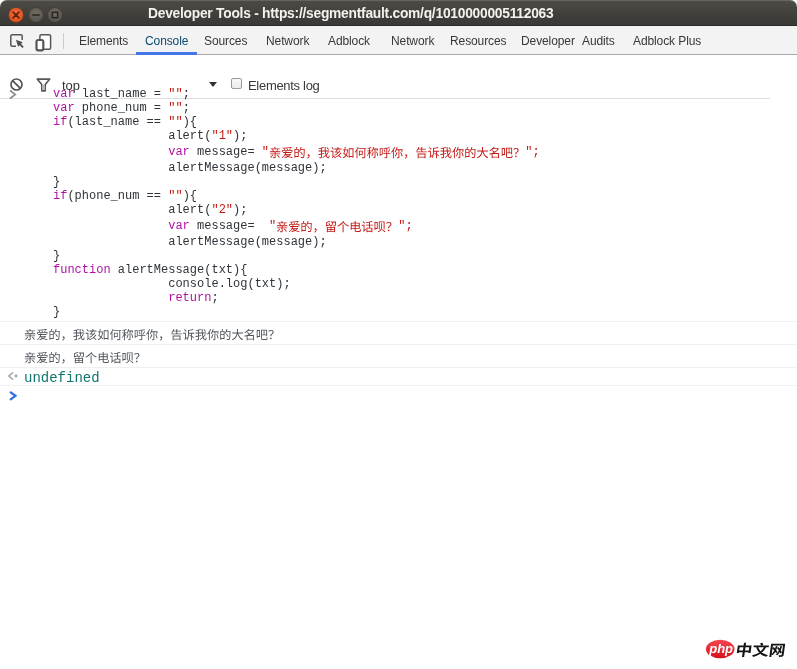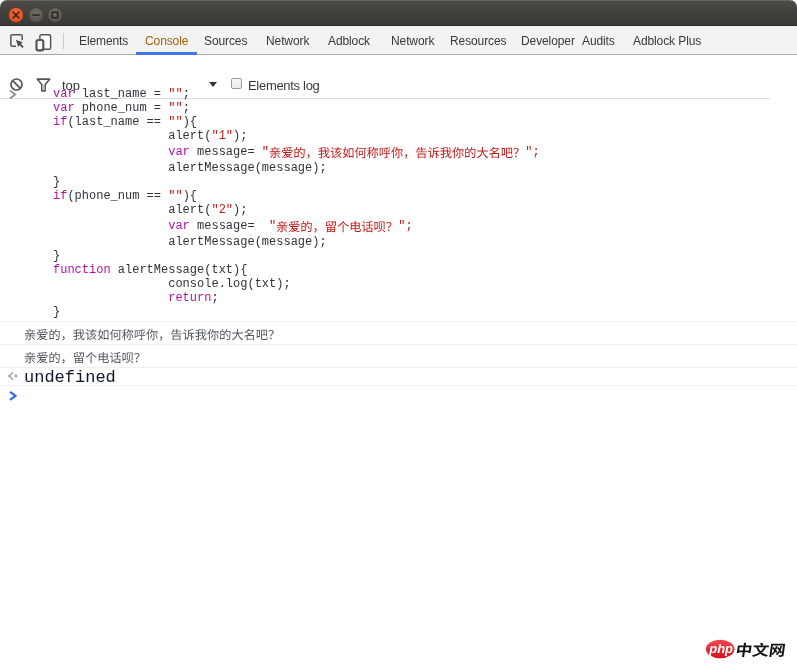--- a/index.html
+++ b/index.html
@@ -12,39 +12,39 @@
 #bclose {left:9px;background:radial-gradient(circle at 50% 35%,#f36b3e,#e1521f 70%,#cf4512);
   box-shadow:0 0 0 .5px #b93e10}
 #bmin,#bmax {background:radial-gradient(circle at 50% 35%,#716d65,#5a564f 70%,#4e4a43);
   box-shadow:0 0 0 .5px #423f39}
 #bmin {left:28.5px} #bmax {left:47.5px}
 #title {position:absolute;left:148px;top:0;height:26px;line-height:27px;
   color:#f4f2ef;font-weight:bold;font-size:13.8px;letter-spacing:-.25px}
 #tabbar {position:absolute;left:0;top:26px;width:797px;height:29px;
   background:#f3f3f3;border-bottom:1px solid #a9a9a9}
 .tab {position:absolute;top:8px;font-size:12px;color:#383838;letter-spacing:-.1px}
-.tab.sel {color:#a16207}
+.tab.sel {color:#0c4a6e}
 #underline {position:absolute;left:136px;top:52px;width:61px;height:3px;background:#4576e8}
 #vsep {position:absolute;left:63px;top:7px;width:1px;height:16px;background:#ccc}
 #toolbar {position:absolute;left:0;top:71px;width:770px;height:28px;
   background:#fff;border-bottom:1px solid #dcdcdc}
 #top {position:absolute;left:62px;top:7px;font-size:13px;color:#333}
 #ddarr {position:absolute;left:209px;top:11px;width:0;height:0;
   border-left:4.5px solid transparent;border-right:4.5px solid transparent;
   border-top:5.5px solid #333}
 #cb {position:absolute;left:231px;top:7px;width:11px;height:11px;border:1px solid #9a9a9a;
   border-radius:2px;background:linear-gradient(#f8f8f8,#ebebeb)}
 #plog {position:absolute;left:248px;top:7px;font-size:13px;color:#3a3a3a;letter-spacing:-.3px}
 .cl {position:absolute;left:53px;white-space:pre;font-family:"Liberation Mono",monospace;
   font-size:12px;color:#2f343a}
 .k {color:#b111a3} .s {color:#c41a16}
 .sp {display:inline-block}
 .hr {position:absolute;left:0;width:797px;height:1px;background:#f0f0f0}
 #undef {position:absolute;left:24px;top:371px;font-family:"Liberation Mono",monospace;
-  font-size:17px;line-height:14px;color:#0f172a}
+  font-size:14px;line-height:14px;color:#0f766e}
 </style></head>
 <body>
 <svg width="0" height="0" style="position:absolute">
     <defs>
       <path id="g0" d="M132 717H882V652H132ZM251 624 318 642Q342 607 363 564Q384 521 393 489L321 468Q313 499 293 543Q274 588 251 624ZM673 640 749 624Q725 575 698 525Q671 475 647 438L579 454Q596 480 613 512Q631 545 647 579Q662 613 673 640ZM71 480H930V413H71ZM92 308H915V241H92ZM420 822 494 840Q514 809 533 770Q552 730 559 703L483 681Q475 710 457 749Q439 789 420 822ZM268 203 341 181Q306 118 254 59Q203 -0 152 -41Q145 -35 134 -26Q123 -18 111 -9Q99 -1 89 4Q142 41 190 94Q238 147 268 203ZM642 170 704 207Q739 177 775 140Q812 103 844 67Q875 31 894 3L829 -39Q811 -11 780 26Q749 63 713 101Q677 139 642 170ZM464 429H541V7Q541 -24 533 -41Q524 -58 501 -66Q479 -75 442 -76Q405 -78 350 -78Q347 -63 340 -43Q332 -23 324 -9Q352 -10 377 -10Q401 -10 419 -10Q438 -9 445 -9Q456 -9 460 -5Q464 -2 464 8Z"></path>
       <path id="g1" d="M83 594H921V427H855V530H147V427H83ZM221 693 277 715Q293 682 308 644Q323 606 329 580L269 553Q264 580 250 620Q236 660 221 693ZM449 703 507 721Q521 688 534 648Q547 609 554 583L493 560Q487 587 475 628Q462 668 449 703ZM838 827 863 766Q793 754 704 745Q614 736 516 730Q417 724 317 720Q217 716 125 715Q124 728 119 745Q114 762 109 775Q202 777 302 781Q402 785 500 792Q598 799 686 808Q773 816 838 827ZM733 736 800 714Q777 674 750 632Q723 590 700 561L646 580Q661 601 677 629Q694 656 708 685Q723 713 733 736ZM369 250Q420 181 505 130Q590 78 699 46Q808 14 929 1Q922 -8 915 -19Q907 -31 900 -44Q894 -56 889 -66Q767 -49 657 -12Q547 25 459 84Q372 143 314 224ZM336 272H765V207H336ZM742 272H756L769 275L809 245Q761 156 679 94Q598 33 497 -6Q396 -44 289 -65Q286 -56 280 -44Q274 -33 267 -21Q260 -9 254 -2Q359 15 455 48Q552 81 627 133Q702 185 742 260ZM155 417H847V353H155ZM364 505 436 495Q398 293 316 153Q234 14 89 -71Q86 -64 77 -52Q68 -41 59 -30Q50 -18 42 -12Q180 61 256 190Q332 319 364 505Z"></path>
       <path id="g2" d="M131 679H435V25H131V93H366V612H131ZM87 679H156V-54H87ZM126 401H402V335H126ZM240 842 321 828Q306 781 288 733Q271 685 256 651L195 666Q204 691 212 722Q221 753 228 785Q236 817 240 842ZM578 682H885V613H578ZM858 682H929Q929 682 929 675Q929 668 929 658Q929 649 928 644Q922 472 916 353Q911 234 903 158Q895 83 884 41Q874 -1 859 -19Q842 -41 824 -50Q805 -58 778 -61Q753 -63 712 -62Q672 -62 629 -59Q628 -43 622 -22Q615 -1 604 13Q654 9 694 8Q735 7 753 7Q768 7 778 10Q787 14 796 24Q808 37 818 78Q827 118 834 193Q841 268 847 385Q853 501 858 666ZM598 844 670 828Q652 753 627 682Q601 610 571 547Q540 484 506 436Q499 442 488 450Q476 459 464 467Q452 474 443 479Q478 524 507 582Q536 641 559 708Q582 775 598 844ZM552 423 611 456Q639 421 669 379Q700 337 726 298Q753 259 769 229L705 189Q690 220 665 260Q639 301 609 343Q580 386 552 423Z"></path>
       <path id="g3" d="M157 -107 135 -54Q196 -29 229 10Q261 49 261 106L243 190L297 114Q286 101 272 97Q258 92 244 92Q213 92 191 110Q169 128 169 163Q169 199 192 217Q214 235 245 235Q287 235 308 204Q330 172 330 120Q330 39 283 -20Q236 -79 157 -107Z"></path>
       <path id="g4" d="M704 774 761 814Q790 789 821 759Q852 729 879 699Q906 670 922 646L861 602Q846 626 820 657Q794 687 764 718Q733 749 704 774ZM56 544H946V473H56ZM41 251Q100 262 179 278Q259 294 347 313Q436 331 524 350L530 283Q448 264 364 244Q281 225 204 207Q126 190 63 175ZM270 738H345V17Q345 -20 335 -39Q326 -58 301 -67Q278 -76 237 -78Q195 -81 133 -81Q131 -70 127 -57Q123 -43 117 -29Q111 -15 106 -5Q154 -6 194 -7Q234 -7 247 -6Q260 -5 265 -0Q270 4 270 17ZM460 828 513 765Q455 745 383 728Q310 712 234 698Q157 684 85 674Q82 687 76 706Q69 724 62 737Q132 748 206 762Q280 777 346 794Q412 811 460 828ZM560 832H639Q638 695 649 569Q659 444 679 339Q699 233 726 156Q754 78 787 35Q820 -7 856 -7Q877 -7 887 35Q898 76 902 173Q914 161 932 149Q950 138 965 132Q959 49 946 2Q933 -45 910 -64Q887 -83 849 -83Q801 -83 760 -49Q720 -15 688 48Q657 110 633 195Q610 280 594 383Q578 485 570 599Q562 713 560 832ZM832 427 898 399Q850 307 780 225Q711 142 627 74Q544 6 451 -42Q442 -29 428 -12Q413 5 399 17Q489 60 571 124Q653 187 720 265Q787 343 832 427Z"></path>
       <path id="g5" d="M115 786 170 828Q195 803 222 773Q250 743 274 714Q298 686 312 663L255 615Q241 638 217 668Q194 698 167 729Q141 760 115 786ZM198 -69 184 2 206 33 372 148Q375 133 382 114Q389 95 394 84Q336 41 299 14Q263 -12 242 -28Q222 -44 212 -53Q203 -62 198 -69ZM46 529H247V456H46ZM198 -69Q194 -61 186 -50Q178 -40 170 -30Q162 -20 156 -14Q165 -6 176 8Q188 21 197 41Q205 61 205 85V529H278V31Q278 31 270 23Q262 16 250 4Q238 -7 226 -21Q214 -35 206 -47Q198 -60 198 -69ZM360 709H943V639H360ZM666 124 721 166Q758 138 801 104Q843 71 882 38Q920 5 946 -20L888 -69Q864 -44 827 -10Q789 24 747 59Q704 95 666 124ZM780 557 853 532Q807 452 739 378Q670 304 586 242Q502 180 406 137Q402 146 394 157Q386 167 378 178Q370 189 363 196Q454 235 535 292Q616 349 679 418Q743 486 780 557ZM861 381 938 351Q879 257 792 175Q705 93 597 27Q490 -39 367 -84Q362 -74 354 -63Q346 -51 337 -39Q329 -28 322 -20Q440 20 545 81Q649 143 731 220Q812 296 861 381ZM406 371Q404 381 399 395Q395 408 390 422Q385 436 381 444Q396 448 417 455Q438 462 451 475Q461 485 481 509Q500 534 523 565Q545 596 566 625Q586 653 597 671H683Q667 645 643 612Q620 578 594 543Q567 507 543 475Q519 442 501 420Q501 420 491 417Q482 414 468 409Q454 404 439 397Q425 391 415 384Q406 377 406 371ZM406 371 405 428 447 451 743 467Q737 452 731 433Q724 414 721 402Q624 396 565 391Q506 387 475 383Q443 380 428 377Q414 374 406 371ZM589 826 662 845Q682 813 700 774Q717 735 723 707L647 685Q641 713 624 753Q608 792 589 826Z"></path>
@@ -72,20 +72,21 @@
 <div id="titlebar">
  <div class="btn" id="bclose"><svg width="14" height="14">
         <path d="M4.1 4.1 L9.9 9.9 M9.9 4.1 L4.1 9.9" stroke="#55220f" stroke-width="1.6" stroke-linecap="round"></path>
       </svg></div>
  <div class="btn" id="bmin"><svg width="14" height="14">
         <path d="M4 7 H10" stroke="#27251f" stroke-width="1.7" stroke-linecap="round"></path>
       </svg></div>
  <div class="btn" id="bmax"><svg width="14" height="14">
         <rect x="4.3" y="4.3" width="5.4" height="5.4" fill="none" stroke="#27251f" stroke-width="1.5"></rect>
       </svg></div>
+ <div id="title">Developer Tools - https://segmentfault.com/q/1010000005112063</div>
 </div>
 <div id="tabbar">
  <svg class="abs" style="left:8.5px;top:7px" width="20" height="22">
    <path d="M13.2 7 V3.3 Q13.2 1.8 11.7 1.8 H3.3 Q1.8 1.8 1.8 3.3 V11.7 Q1.8 13.2 3.3 13.2 H7" fill="none" stroke="#565656" stroke-width="1.5"></path>
    <path d="M6.9 6.7 L13.6 9.3 L9.1 13.7 Z" fill="#4d4d4d"></path>
    <path d="M10.3 10.3 L14 14.3" stroke="#4d4d4d" stroke-width="1.9"></path>
  </svg>
  <svg class="abs" style="left:35px;top:6.5px" width="18" height="19">
    <rect x="4.9" y="1.8" width="10.7" height="14.5" rx="1.5" fill="#fff" stroke="#565656" stroke-width="1.5"></rect>
    <rect x="1.5" y="7" width="6.8" height="10.3" rx="1.8" fill="#fff" stroke="#565656" stroke-width="2.2"></rect>

